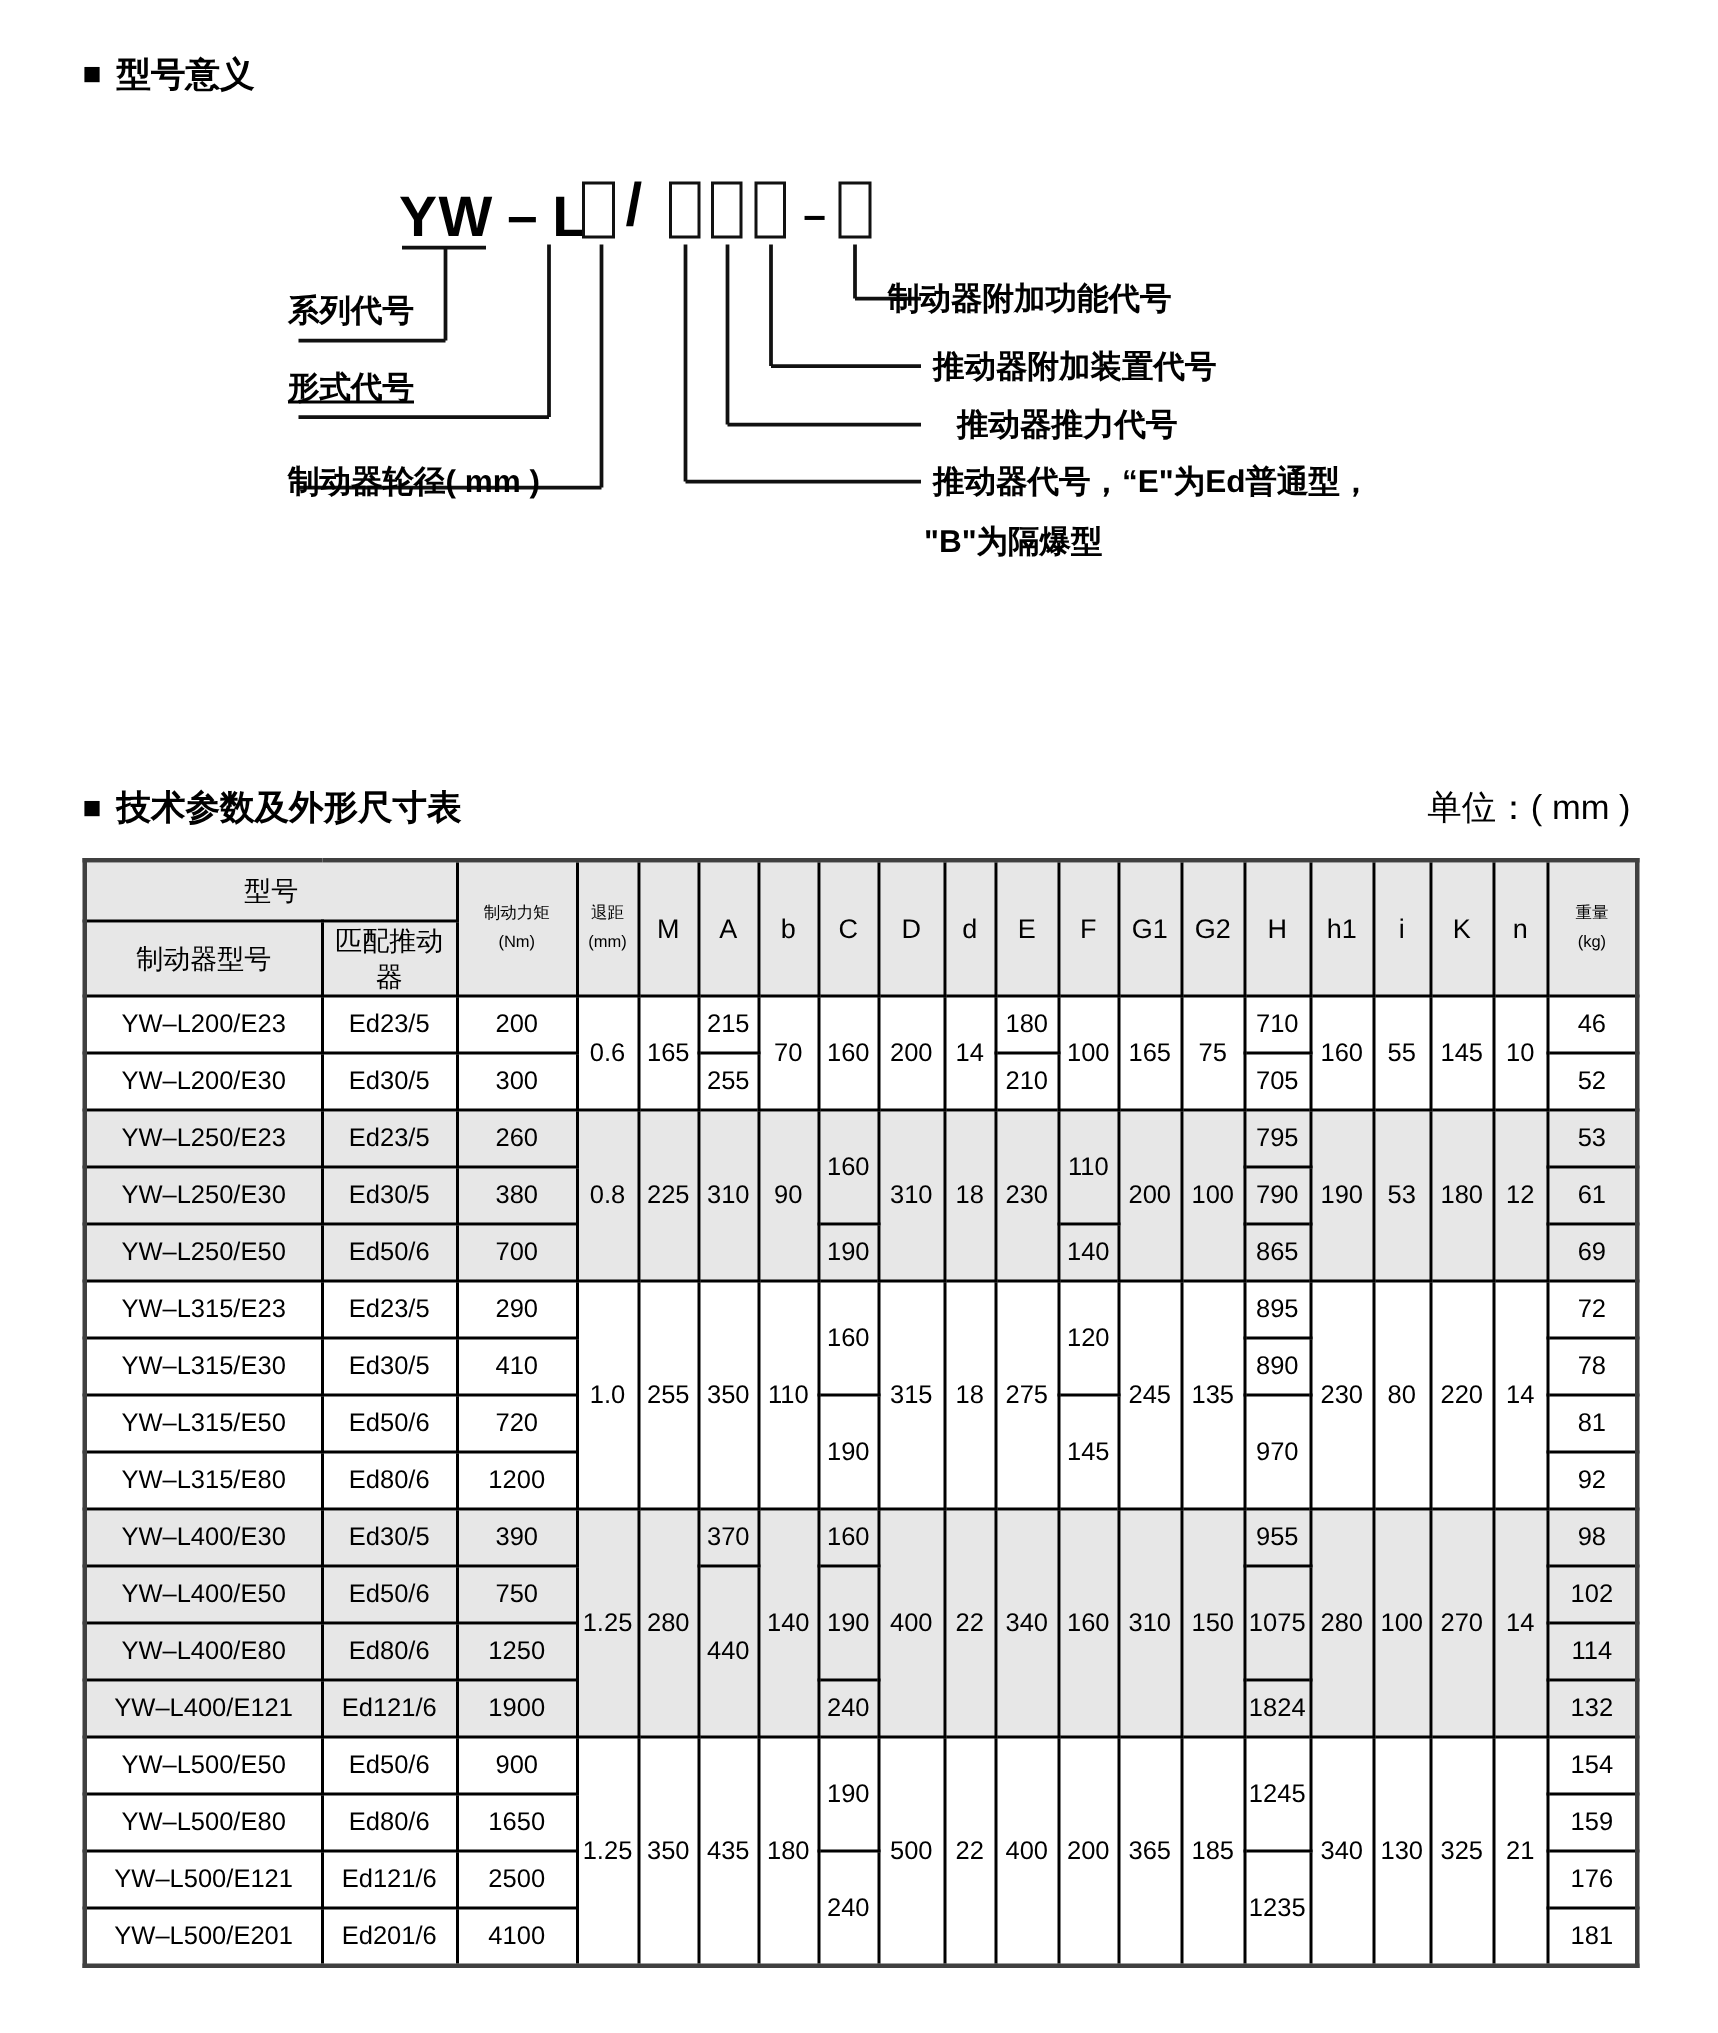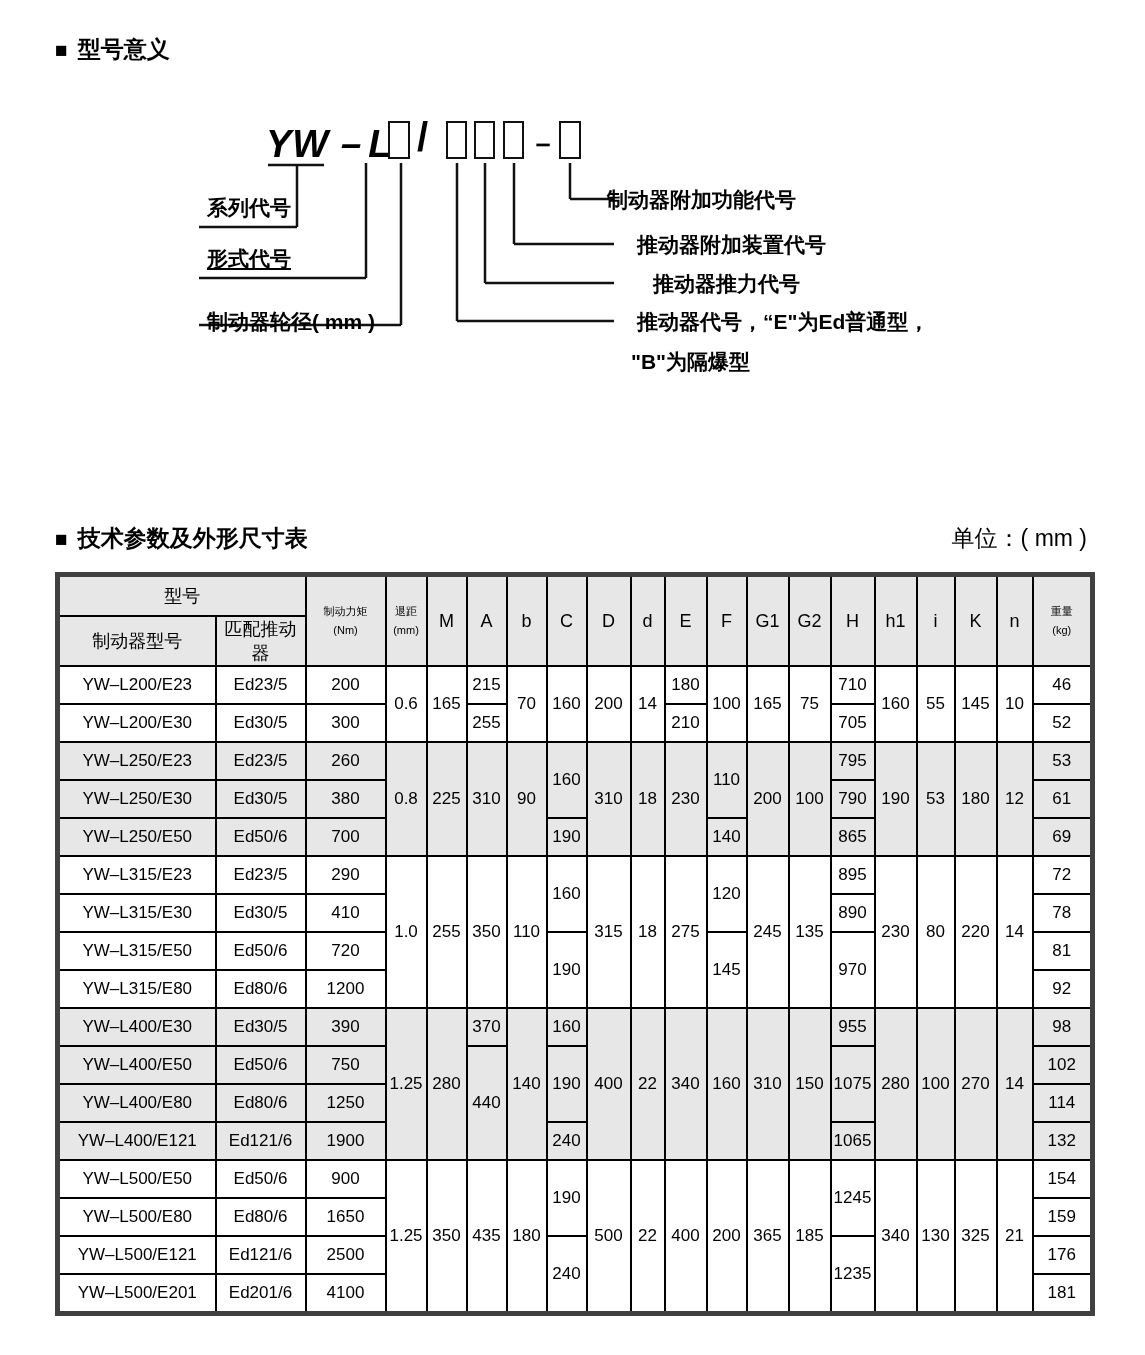--- a/index.html
+++ b/index.html
@@ -6,41 +6,41 @@
   body { width:1145px; font-family:"Liberation Sans","DejaVu Sans",sans-serif; color:#000; }
   .page { position:relative; width:1145px; height:1355px; background:#fff; overflow:hidden; }
 
   .section-title { display:flex; align-items:center; gap:10px; font-size:23px; font-weight:bold; }
   .section-title .marker { font-size:21px; line-height:1; }
   .title-1 { margin:34px 0 0 55px; }
 
   
   .diagram { position:relative; height:300px; margin-top:30px; }
   .diagram svg { position:absolute; left:0; top:0; pointer-events:none; }
-  .code-prefix { position:absolute; left:266px; top:24px; font-size:38px; font-weight:bold; letter-spacing:1px; white-space:nowrap;font-style:italic; }
+  .code-prefix { position:absolute; left:266px; top:24px; font-size:38px; font-weight:bold; letter-spacing:1px; white-space:nowrap; }
   .code-slash  { position:absolute; left:417px; top:20px; font-size:40px; font-weight:bold; }
   .code-dash   { position:absolute; left:529px; top:30px; font-size:28px; font-weight:bold; }
   .code-box { position:absolute; top:26px; width:22px; height:38px; border:2.5px solid #111; box-sizing:border-box; background:#fff; }
   .cb1 { left:388px; } .cb2 { left:446px; width:21px; } .cb3 { left:474px; width:21px; }
   .cb4 { left:503px; width:21px; } .cb5 { left:559px; }
-  .dlabel { position:absolute; font-size:21px; font-weight:bold; white-space:nowrap; line-height:26px;margin-left:15px; }
+  .dlabel { position:absolute; font-size:21px; font-weight:bold; white-space:nowrap; line-height:26px; }
   .lab-series   { left:192px; top:100px; }
   .lab-form     { left:192px; top:151px;text-decoration:underline; }
   .lab-diam     { left:192px; top:214px; }
   .lab-func     { left:592px; top:92px;  }
   .lab-attach   { left:622px; top:137px; }
   .lab-thrust   { left:638px; top:176px; }
   .lab-tcode1   { left:622px; top:214px; }
   .lab-tcode2   { left:616px; top:254px; }
 
   
   .section2-head { display:flex; justify-content:space-between; align-items:flex-end; margin:128px 58px 0 55px; }
   .unit-note { font-size:23px; }
 
-  table.spec { border-collapse:collapse; table-layout:fixed; width:1035px; margin:18px 0 0 55px; border:5px solid #404040; }
+  table.spec { border-collapse:collapse; table-layout:fixed; width:1035px; margin:18px 0 0 55px; border:3px solid #404040; }
   table.spec th, table.spec td { border:2px solid #000; text-align:center; vertical-align:middle; padding:0 1px; overflow:hidden; }
   table.spec thead th { background:#e7e7e7; font-weight:normal; font-size:18px; height:38px; }
   table.spec thead .two-line div { line-height:19px; font-size:11px; }
   table.spec td { background:#ffffff; font-size:17px; height:36px; }
   table.spec tr.shade td { background:#e7e7e7; }
 </style>
 </head>
 <body>
 
 <div class="page">
@@ -299,21 +299,21 @@
           <td>YW–L400/E80</td>
           <td>Ed80/6</td>
           <td>1250</td>
           <td>114</td>
         </tr>
         <tr class="shade">
           <td>YW–L400/E121</td>
           <td>Ed121/6</td>
           <td>1900</td>
           <td>240</td>
-          <td>1065</td>
+          <td>1824</td>
           <td>132</td>
         </tr>
         <tr class="">
           <td>YW–L500/E50</td>
           <td>Ed50/6</td>
           <td>900</td>
           <td rowspan="4">1.25</td>
           <td rowspan="4">350</td>
           <td rowspan="4">435</td>
           <td rowspan="4">180</td>

